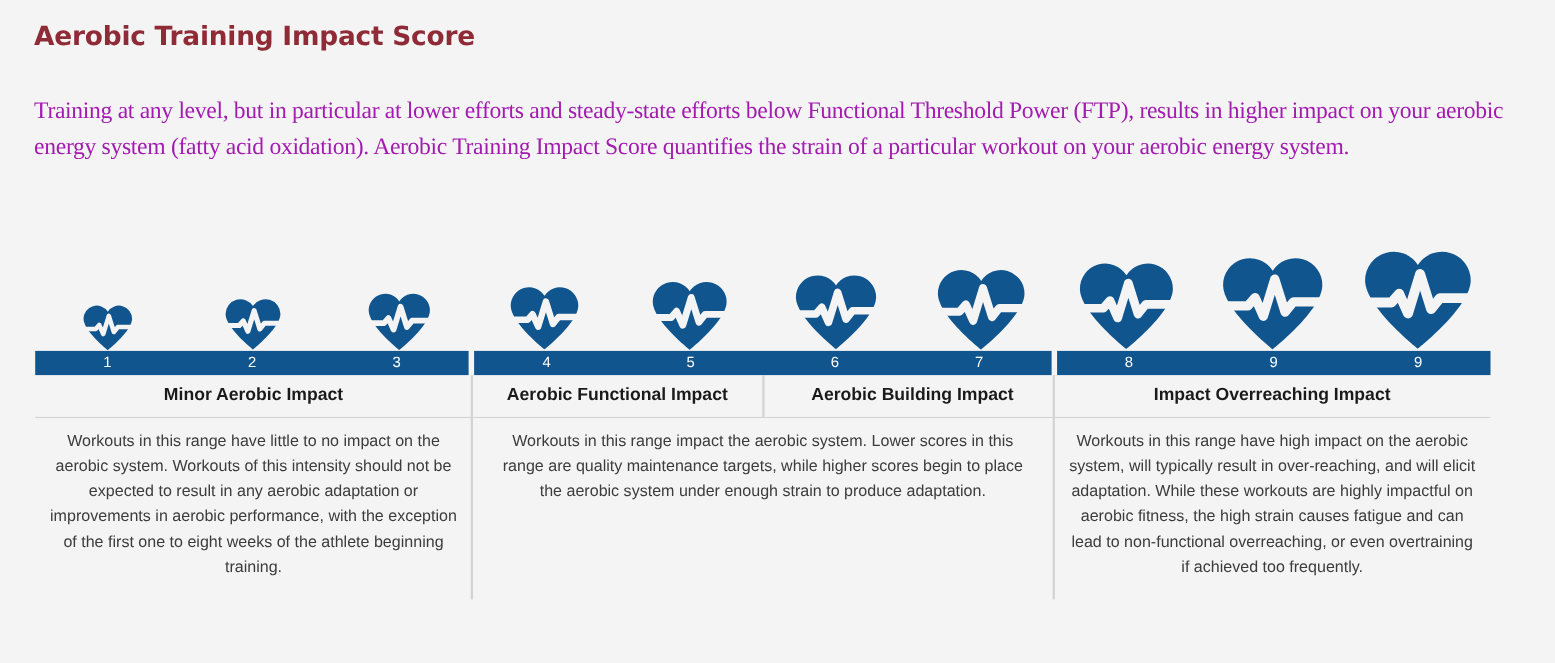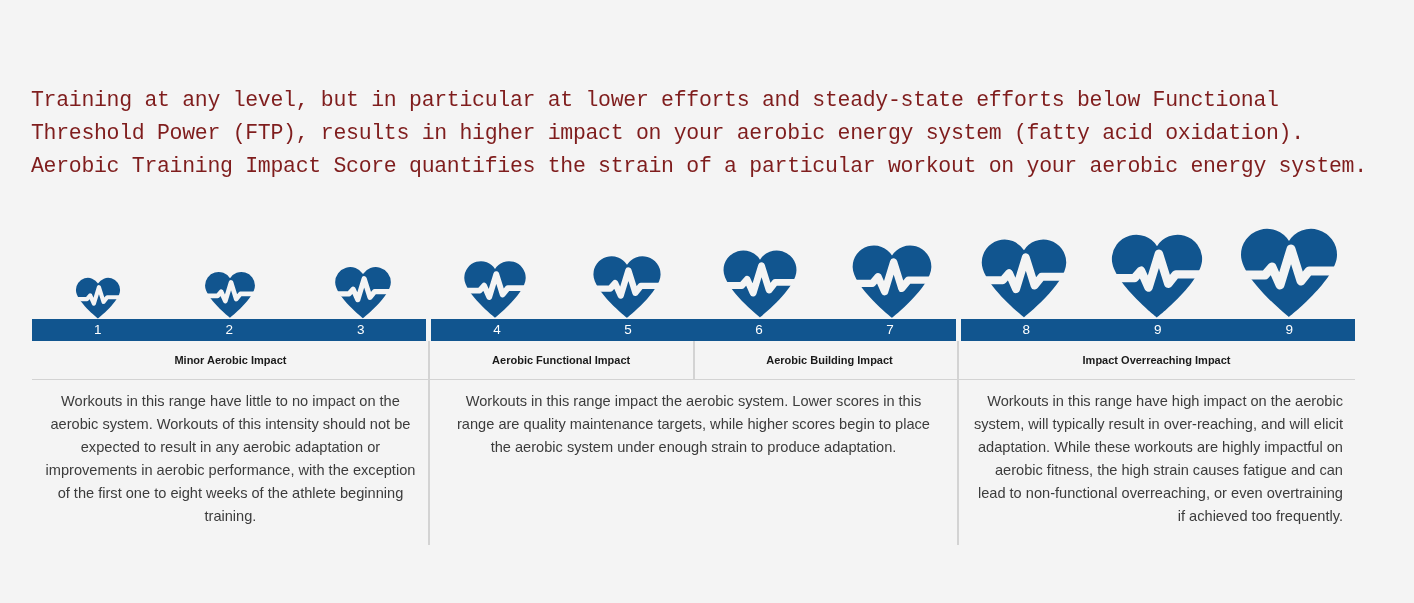--- a/index.html
+++ b/index.html
@@ -30,25 +30,25 @@
     font-weight: 600;
     color: #8f2b36;
     letter-spacing: -0.2px;
     white-space: nowrap;
   }
   .intro {
     position: absolute;
     left: 31px;
     top: 84px;
     width: 1340px;
-    font-family: Liberation Mono, monospace;
+    font-family: Liberation Serif, serif;
     font-size: 21.5px;
     font-weight: 300;
     line-height: 33px;
-    color: #7f1d1d;
+    color: #a21caf;
     letter-spacing: -0.3px;
   }
 
   
   .scale {
     position: absolute;
     left: 32px;
     top: 216px;
     width: 1323px;
   }
@@ -96,21 +96,21 @@
     height: 38px;
     border-bottom: 1px solid #d3d3d3;
   }
   .label-cell {
     position: absolute;
     top: 0;
     height: 38px;
     line-height: 38px;
     text-align: center;
     font-family: "Liberation Sans", sans-serif;
-    font-size: 11px;
+    font-size: 16px;
     font-weight: bold;
     color: #1a1a1a;
   }
 
   
   .desc-row {
     position: relative;
     height: 170px;
   }
   .desc-cell {
@@ -128,20 +128,21 @@
     position: absolute;
     width: 2px;
     background: #d3d3d3;
   }
 </style>
 </head>
 <body>
 
 <div class="page">
 
+  <div class="title">Aerobic Training Impact Score</div>
   <div class="intro">Training at any level, but in particular at lower efforts and steady-state efforts below Functional Threshold Power (FTP), results in higher impact on your aerobic energy system (fatty acid oxidation). Aerobic Training Impact Score quantifies the strain of a particular workout on your aerobic energy system.</div>
 
   <div class="scale">
 
     <div class="hearts-row" id="hearts-row">
         <div class="heart-cell" style="left: 0px; width: 132.3px;">
           <svg width="46" height="42.32" viewBox="0 0 100 92">
             <defs>
               <clipPath id="cp46">
                 <path d="M50 92 L4 44 A26 26 0 0 1 50 13 A26 26 0 0 1 96 44 Z"></path>
@@ -298,18 +299,18 @@
         <div class="label-cell" style="left: 661.5px; width: 272px;">Aerobic Building Impact</div>
         <div class="vdiv" style="left: 660.5px; top: 0px; height: 39px;"></div>
         <div class="label-cell" style="left: 926.1px; width: 396.9px;">Impact Overreaching Impact</div>
         <div class="vdiv" style="left: 925.1px; top: 0px; height: 39px;"></div>
       </div>
 
     <div class="desc-row" id="desc-row">
         <div class="desc-cell" style="left: 12px; width: 372.9px;">Workouts in this range have little to no impact on the aerobic system. Workouts of this intensity should not be expected to result in any aerobic adaptation or improvements in aerobic performance, with the exception of the first one to eight weeks of the athlete beginning training.</div>
         <div class="desc-cell" style="left: 414.9px; width: 493.2px;">Workouts in this range impact the aerobic system. Lower scores in this range are quality maintenance targets, while higher scores begin to place the aerobic system under enough strain to produce adaptation.</div>
         <div class="vdiv" style="left: 395.9px; top: 0px; height: 165px;"></div>
-        <div class="desc-cell" style="left: 938.1px; width: 372.9px; text-align: right;">Workouts in this range have high impact on the aerobic system, will typically result in over-reaching, and will elicit adaptation. While these workouts are highly impactful on aerobic fitness, the high strain causes fatigue and can lead to non-functional overreaching, or even overtraining if achieved too frequently.</div>
+        <div class="desc-cell" style="left: 938.1px; width: 372.9px;">Workouts in this range have high impact on the aerobic system, will typically result in over-reaching, and will elicit adaptation. While these workouts are highly impactful on aerobic fitness, the high strain causes fatigue and can lead to non-functional overreaching, or even overtraining if achieved too frequently.</div>
         <div class="vdiv" style="left: 925.1px; top: 0px; height: 165px;"></div>
       </div>
 
   </div>
 </div>
 
 </body></html>

